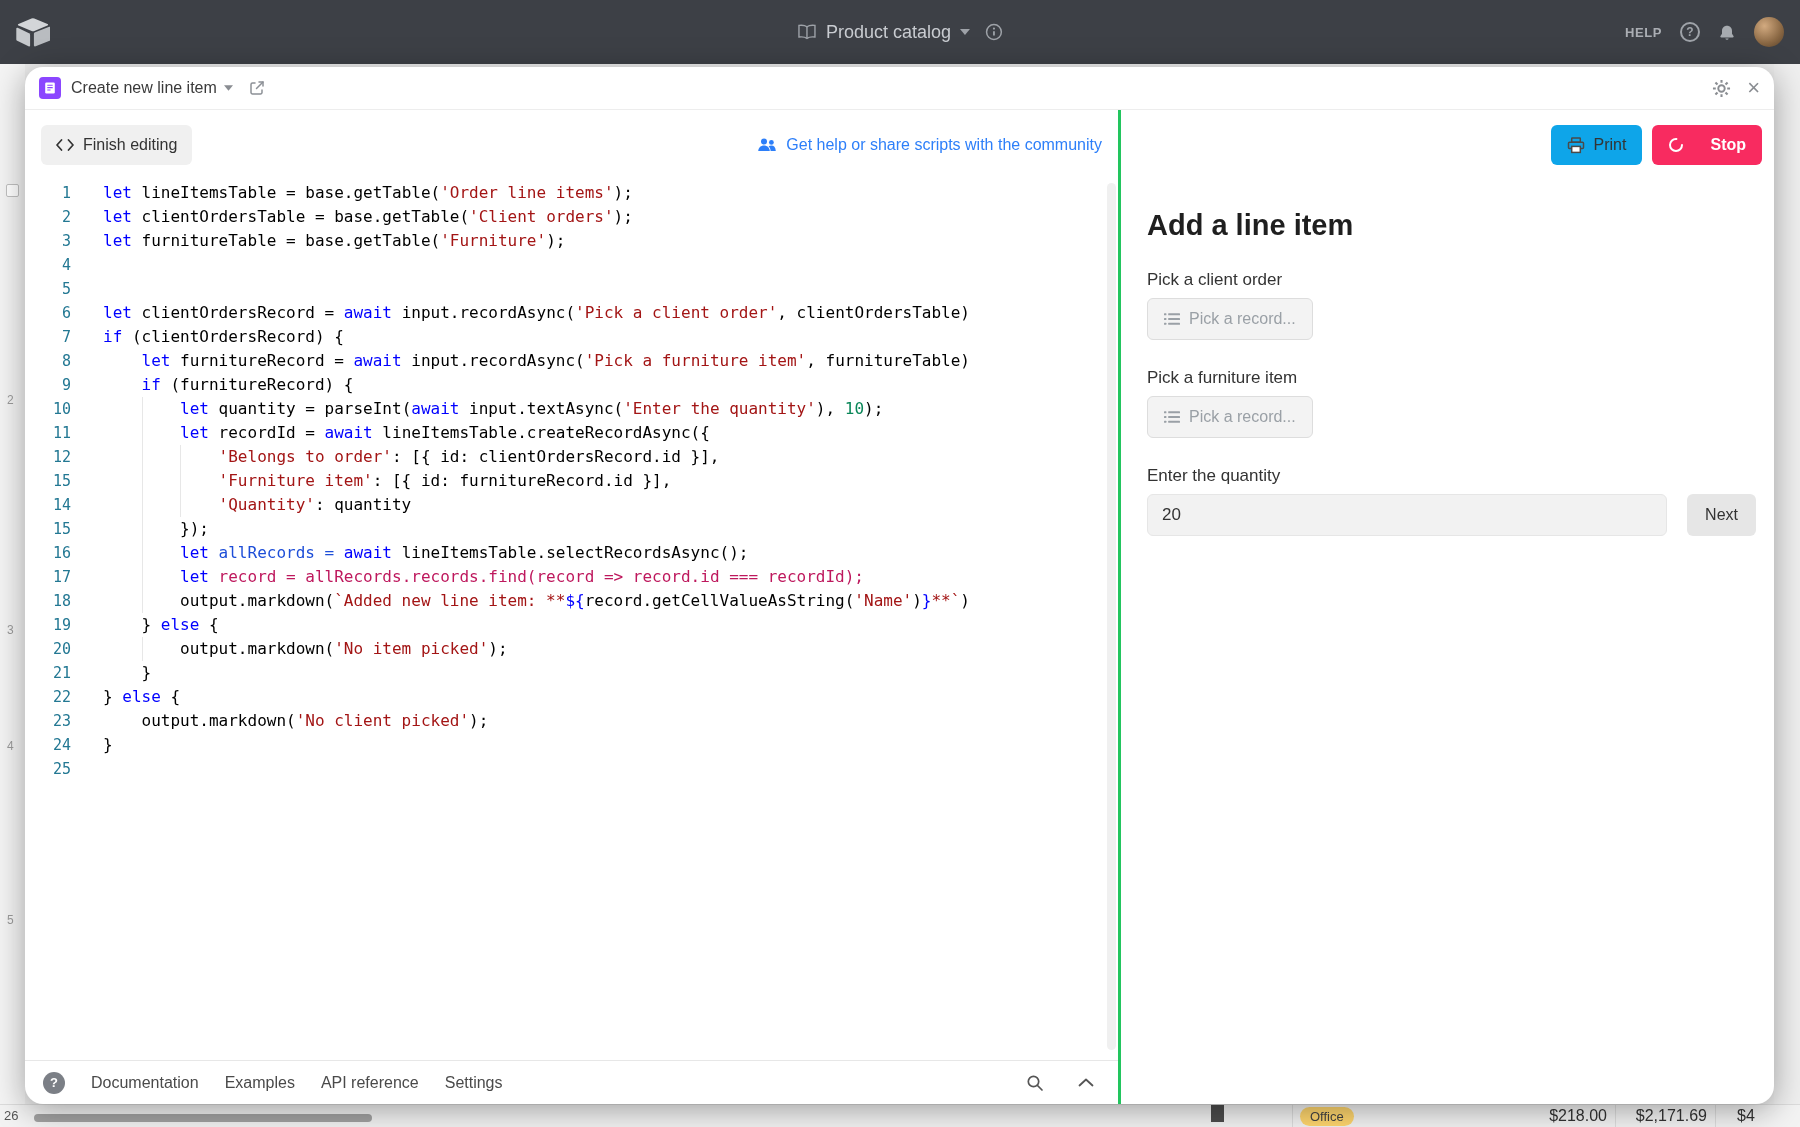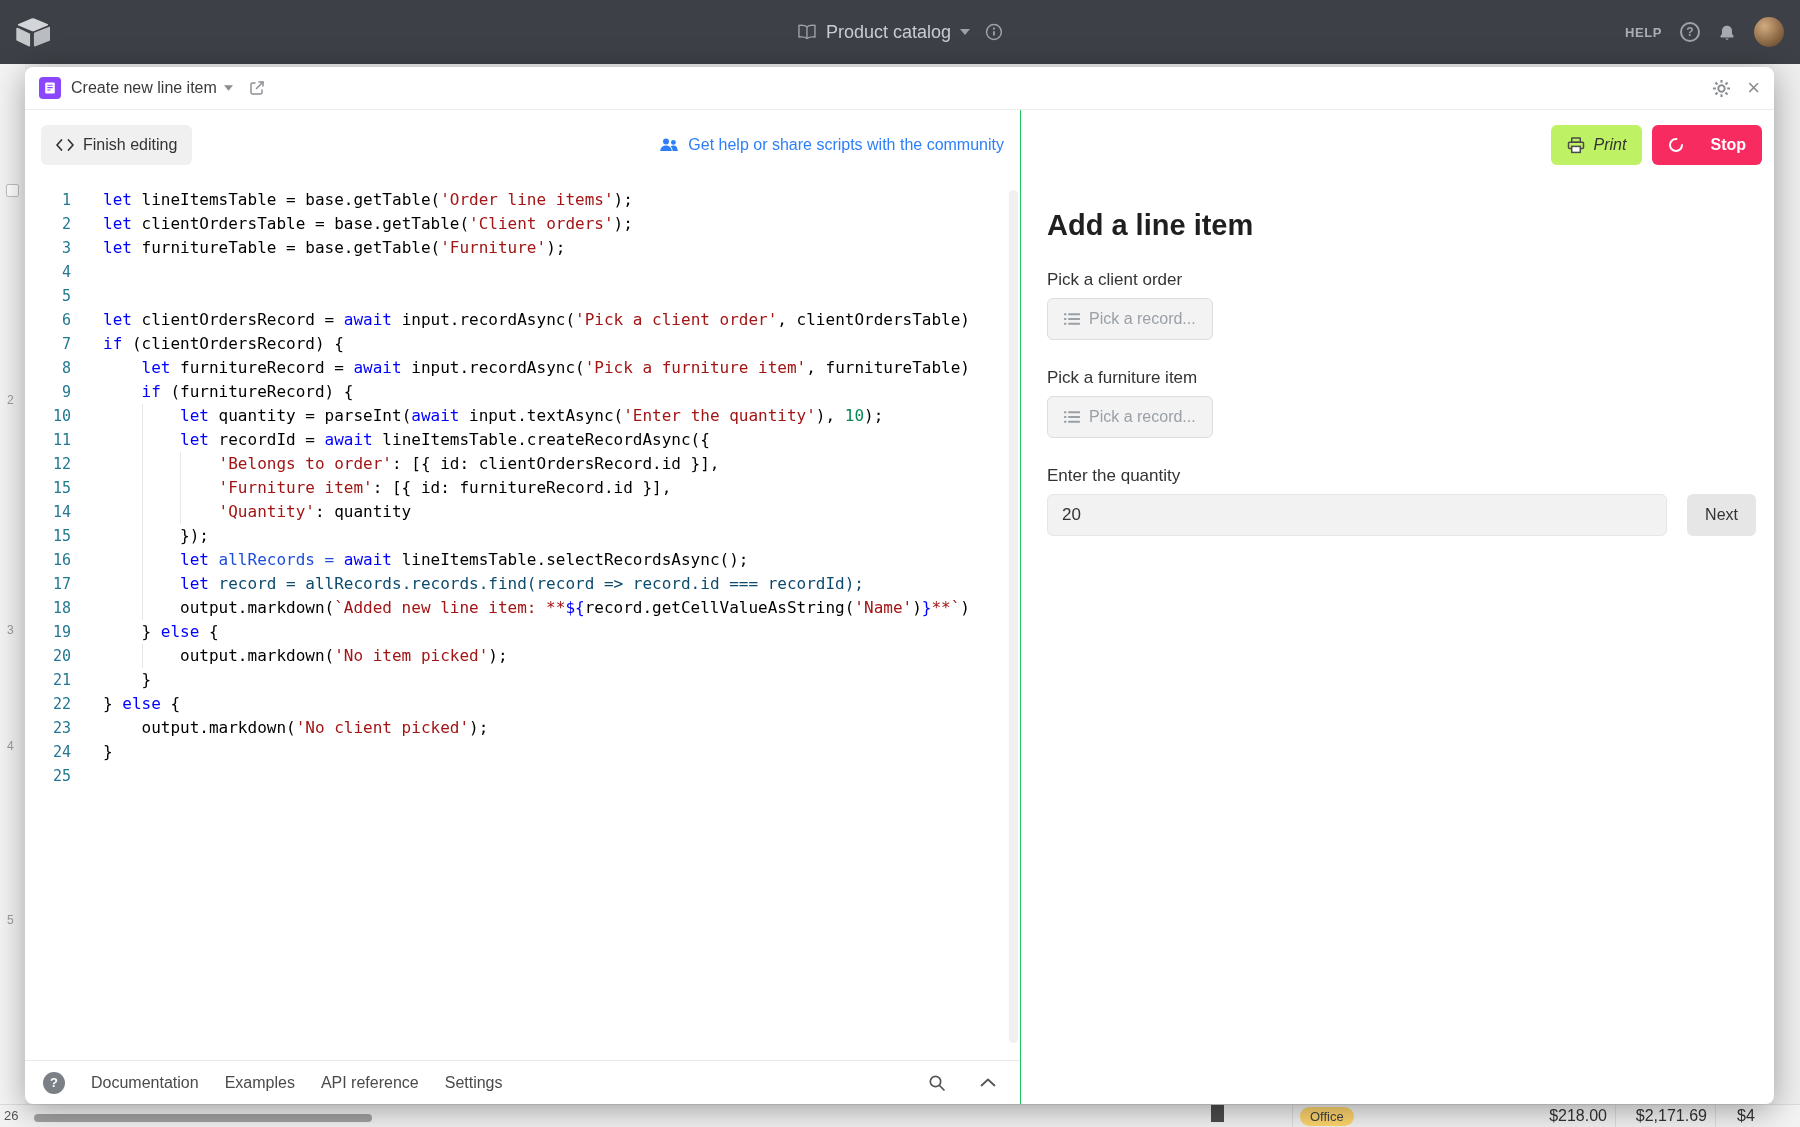--- a/index.html
+++ b/index.html
@@ -29,33 +29,33 @@
     border-top:1px solid #dcdcdc;box-sizing:border-box;}
   .hscroll{position:absolute;left:34px;top:9px;width:338px;height:8px;border-radius:4px;background:#a2a2a2;}
   .darksq{position:absolute;left:1211px;top:0;width:13px;height:17px;background:#4d4d4d;}
   .vline{position:absolute;top:0;bottom:0;width:1px;background:#ddd;}
   .office{position:absolute;left:1300px;top:2px;height:19px;padding:0 10px;border-radius:10px;
     background:var(--c-office,#ffd66e);font-size:13px;color:#444;display:flex;align-items:center;}
   .bamount{position:absolute;top:2px;font-size:16px;color:#333;}
   .corner-num{position:absolute;left:4px;top:3px;font-size:13px;color:#555;}
   
   .modal{position:absolute;left:25px;top:67px;width:1749px;height:1037px;background:#fff;
-    border-radius:8px;box-shadow:0 6px 32px rgba(0,0,0,.35);z-index:2;display:flex;flex-direction:column;overflow:hidden;}
+    border-radius:18px;box-shadow:0 6px 32px rgba(0,0,0,.35);z-index:2;display:flex;flex-direction:column;overflow:hidden;}
   .modal-header{height:42px;flex:none;display:flex;align-items:center;padding:0 14px;border-bottom:1px solid #ededed;}
   .app-icon{width:22px;height:22px;border-radius:4px;background:var(--c-purple,#8b46ff);
     display:flex;align-items:center;justify-content:center;flex:none;}
   .mh-title{margin-left:10px;font-size:16px;color:#3a3a3a;font-weight:500;}
   .mh-caret{margin-left:7px;display:flex;}
   .mh-share{margin-left:16px;display:flex;}
   .mh-right{margin-left:auto;display:flex;align-items:center;gap:16px;}
   .close-x{font-size:22px;color:#8a8d92;line-height:1;cursor:default;}
   .modal-body{flex:1;display:flex;min-height:0;}
   
-  .left-pane{width:996px;flex:none;display:flex;flex-direction:column;border-right:1px solid #22c55e;
-    box-sizing:border-box;min-width:0;gap:7px;}
+  .left-pane{width:1096px;flex:none;display:flex;flex-direction:column;border-right:3px solid #22c55e;
+    box-sizing:border-box;min-width:0;}
   .editor-toolbar{display:flex;align-items:center;justify-content:space-between;padding:15px 16px 10px 16px;}
   .finish-btn{display:inline-flex;align-items:center;gap:9px;height:40px;padding:0 15px;background:#f0f0f0;
     border:none;border-radius:6px;font-size:16px;color:#333;font-weight:500;font-family:inherit;}
   .community{display:inline-flex;align-items:center;gap:9px;color:var(--c-accent,#2d7ff9);
     font-size:16px;font-weight:500;text-decoration:none;}
   .code-area{flex:1;position:relative;display:flex;overflow:hidden;padding-top:6px;}
   .gutter{width:46px;flex:none;text-align:right;font-family:"DejaVu Sans Mono",monospace;
     font-size:15px;line-height:24px;color:var(--c-gutter,#237893);}
   .code-lines{flex:1;min-width:0;padding-left:32px;font-family:"DejaVu Sans Mono",monospace;
     font-size:16px;line-height:24px;color:#000;overflow:hidden;}
@@ -64,22 +64,22 @@
   .code-vscroll{position:absolute;right:2px;top:8px;bottom:10px;width:9px;background:#f0f0f0;border-radius:5px;}
   .help-bar{height:43px;flex:none;border-top:1px solid #e7e7e7;display:flex;align-items:center;
     padding:0 18px;gap:26px;}
   .hb-q{width:22px;height:22px;border-radius:50%;background:#7b7f86;color:#fff;font-size:13px;
     font-weight:700;display:flex;align-items:center;justify-content:center;flex:none;}
   .hb-link{font-size:16px;color:#4a4a4a;cursor:default;}
   .hb-right{margin-left:auto;display:flex;align-items:center;gap:34px;padding-right:6px;}
   
   .right-pane{flex:1;min-width:0;display:flex;flex-direction:column;}
   .rp-toolbar{display:flex;justify-content:flex-end;gap:10px;padding:15px 12px 0 0;}
-  .print-btn{display:inline-flex;align-items:center;gap:9px;height:40px;padding:0 16px;background:#bef264;
-    border:none;border-radius:6px;font-size:16px;color:#333;font-weight:500;font-family:inherit;font-style:italic;}
+  .print-btn{display:inline-flex;align-items:center;gap:9px;height:40px;padding:0 16px;background:#0ea5e9;
+    border:none;border-radius:6px;font-size:16px;color:#333;font-weight:500;font-family:inherit;}
   .stop-btn{display:inline-flex;align-items:center;gap:26px;height:40px;padding:0 16px;
     background:var(--c-stop,#f82b60);border:none;border-radius:6px;font-size:16px;color:#fff;
     font-weight:600;font-family:inherit;}
   .rp-content{padding:44px 18px 0 26px;}
   .rp-heading{font-size:29px;font-weight:700;color:#1f1f1f;margin:0 0 28px;}
   .field-group{margin-bottom:28px;}
   .field-label{font-size:17px;color:#333;font-weight:500;margin-bottom:8px;}
   .record-btn{display:inline-flex;align-items:center;gap:9px;height:42px;padding:0 16px;background:#f3f3f3;
     border:1px solid #ddd;border-radius:6px;font-size:16px;color:#9aa0a6;font-family:inherit;}
   .qty-row{display:flex;align-items:center;}
@@ -263,21 +263,21 @@
             <div class="code-line"><span style="color: rgb(0, 0, 255);">if</span><span style="color: rgb(0, 0, 0);"> (clientOrdersRecord) {</span></div>
             <div class="code-line"><span style="color: rgb(0, 0, 0);">    </span><span style="color: rgb(0, 0, 255);">let</span><span style="color: rgb(0, 0, 0);"> furnitureRecord = </span><span style="color: rgb(0, 0, 255);">await</span><span style="color: rgb(0, 0, 0);"> input.recordAsync(</span><span style="color: rgb(163, 21, 21);">'Pick a furniture item'</span><span style="color: rgb(0, 0, 0);">, furnitureTable)</span></div>
             <div class="code-line"><span style="color: rgb(0, 0, 0);">    </span><span style="color: rgb(0, 0, 255);">if</span><span style="color: rgb(0, 0, 0);"> (furnitureRecord) {</span></div>
             <div class="code-line"><span class="indent-guide" style="left: 4ch;"></span><span style="color: rgb(0, 0, 0);">        </span><span style="color: rgb(0, 0, 255);">let</span><span style="color: rgb(0, 0, 0);"> quantity = parseInt(</span><span style="color: rgb(0, 0, 255);">await</span><span style="color: rgb(0, 0, 0);"> input.textAsync(</span><span style="color: rgb(163, 21, 21);">'Enter the quantity'</span><span style="color: rgb(0, 0, 0);">), </span><span style="color: rgb(9, 134, 88);">10</span><span style="color: rgb(0, 0, 0);">);</span></div>
             <div class="code-line"><span class="indent-guide" style="left: 4ch;"></span><span style="color: rgb(0, 0, 0);">        </span><span style="color: rgb(0, 0, 255);">let</span><span style="color: rgb(0, 0, 0);"> recordId = </span><span style="color: rgb(0, 0, 255);">await</span><span style="color: rgb(0, 0, 0);"> lineItemsTable.createRecordAsync({</span></div>
             <div class="code-line"><span class="indent-guide" style="left: 4ch;"></span><span class="indent-guide" style="left: 8ch;"></span><span style="color: rgb(0, 0, 0);">            </span><span style="color: rgb(163, 21, 21);">'Belongs to order'</span><span style="color: rgb(0, 0, 0);">: [{ id: clientOrdersRecord.id }],</span></div>
             <div class="code-line"><span class="indent-guide" style="left: 4ch;"></span><span class="indent-guide" style="left: 8ch;"></span><span style="color: rgb(0, 0, 0);">            </span><span style="color: rgb(163, 21, 21); margin-top: 12px;">'Furniture item'</span><span style="color: rgb(0, 0, 0);">: [{ id: furnitureRecord.id }],</span></div>
             <div class="code-line"><span class="indent-guide" style="left: 4ch;"></span><span class="indent-guide" style="left: 8ch;"></span><span style="color: rgb(0, 0, 0);">            </span><span style="color: rgb(163, 21, 21);">'Quantity'</span><span style="color: rgb(0, 0, 0);">: quantity</span></div>
             <div class="code-line"><span class="indent-guide" style="left: 4ch;"></span><span style="color: rgb(0, 0, 0);">        });</span></div>
             <div class="code-line"><span class="indent-guide" style="left: 4ch;"></span><span style="color: rgb(0, 0, 0);">        </span><span style="color: rgb(0, 0, 255);">let</span><span style="color: #1d4ed8;"> allRecords = </span><span style="color: rgb(0, 0, 255);">await</span><span style="color: rgb(0, 0, 0);"> lineItemsTable.selectRecordsAsync();</span></div>
-            <div class="code-line"><span class="indent-guide" style="left: 4ch;"></span><span style="color: rgb(0, 0, 0);">        </span><span style="color: rgb(0, 0, 255);">let</span><span style="color: #0c4a6e;"> record = allRecords.records.find(record =&gt; record.id === recordId);</span></div>
+            <div class="code-line"><span class="indent-guide" style="left: 4ch;"></span><span style="color: rgb(0, 0, 0);">        </span><span style="color: rgb(0, 0, 255);">let</span><span style="color: #be185d;"> record = allRecords.records.find(record =&gt; record.id === recordId);</span></div>
             <div class="code-line"><span class="indent-guide" style="left: 4ch;"></span><span style="color: rgb(0, 0, 0);">        output.markdown(</span><span style="color: rgb(163, 21, 21);">`Added new line item: **</span><span style="color: rgb(0, 0, 255);">${</span><span style="color: rgb(0, 0, 0);">record.getCellValueAsString(</span><span style="color: rgb(163, 21, 21);">'Name'</span><span style="color: rgb(0, 0, 0);">)</span><span style="color: rgb(0, 0, 255);">}</span><span style="color: rgb(163, 21, 21);">**`</span><span style="color: rgb(0, 0, 0);">)</span></div>
             <div class="code-line"><span style="color: rgb(0, 0, 0);">    } </span><span style="color: rgb(0, 0, 255);">else</span><span style="color: rgb(0, 0, 0);"> {</span></div>
             <div class="code-line"><span class="indent-guide" style="left: 4ch;"></span><span style="color: rgb(0, 0, 0);">        output.markdown(</span><span style="color: rgb(163, 21, 21);">'No item picked'</span><span style="color: rgb(0, 0, 0);">);</span></div>
             <div class="code-line"><span style="color: rgb(0, 0, 0);">    }</span></div>
             <div class="code-line"><span style="color: rgb(0, 0, 0);">} </span><span style="color: rgb(0, 0, 255);">else</span><span style="color: rgb(0, 0, 0);"> {</span></div>
             <div class="code-line"><span style="color: rgb(0, 0, 0);">    output.markdown(</span><span style="color: rgb(163, 21, 21);">'No client picked'</span><span style="color: rgb(0, 0, 0);">);</span></div>
             <div class="code-line"><span style="color: rgb(0, 0, 0);">}</span></div>
           </div>
         <div class="code-vscroll"></div>
       </div>

